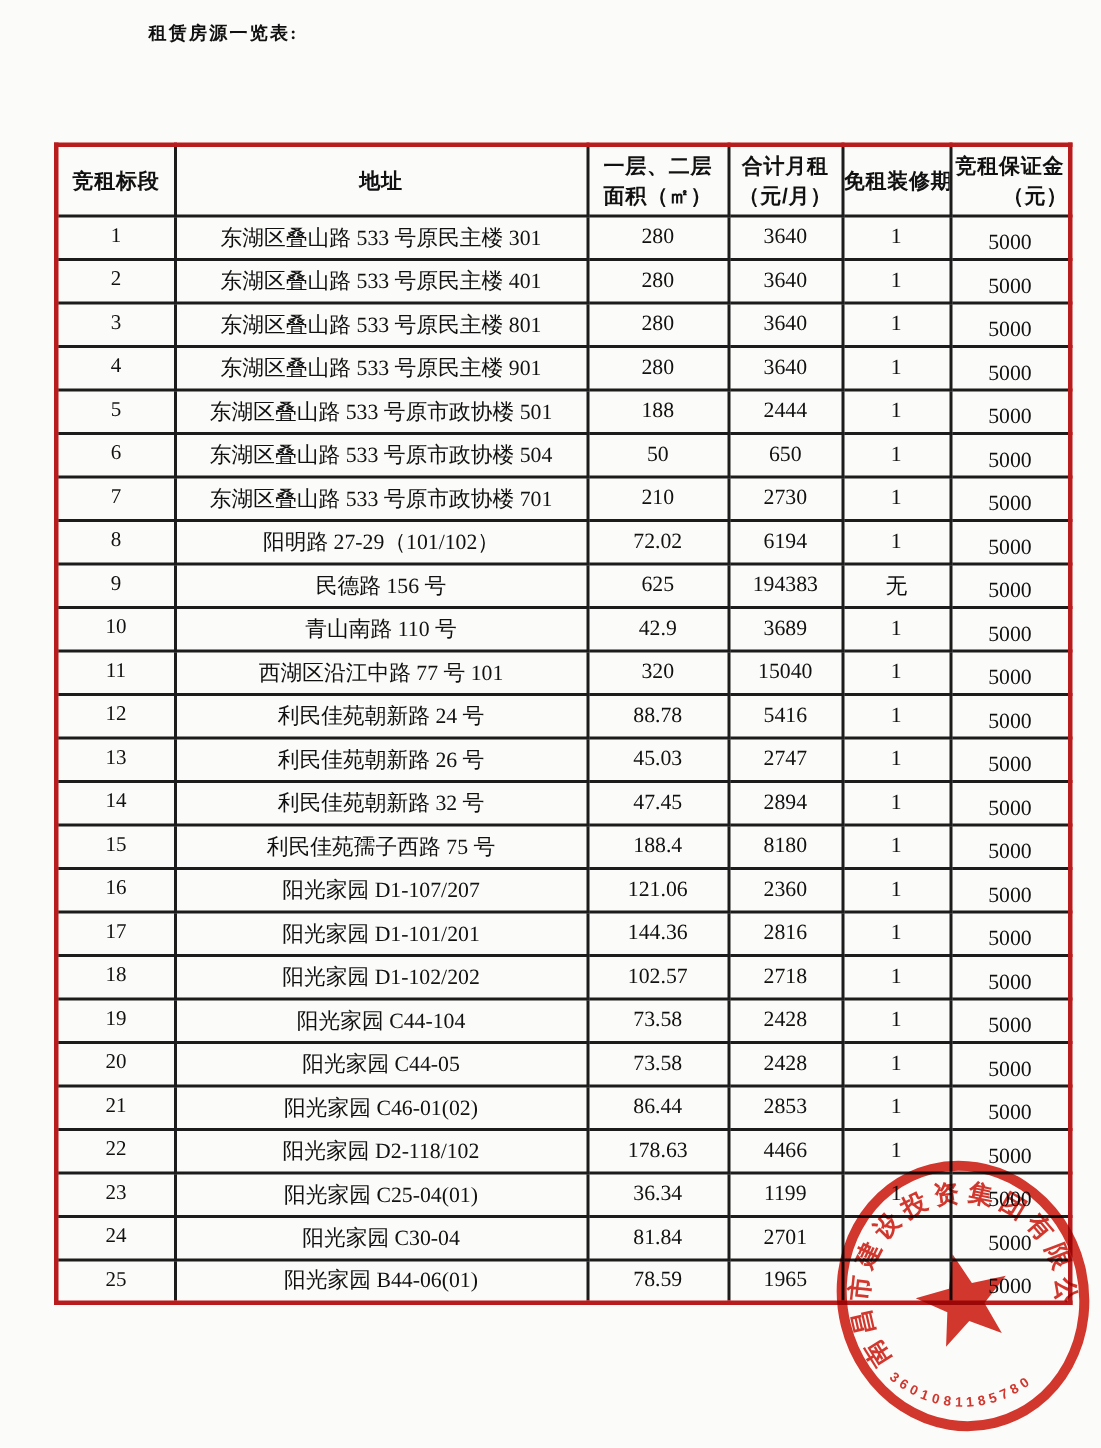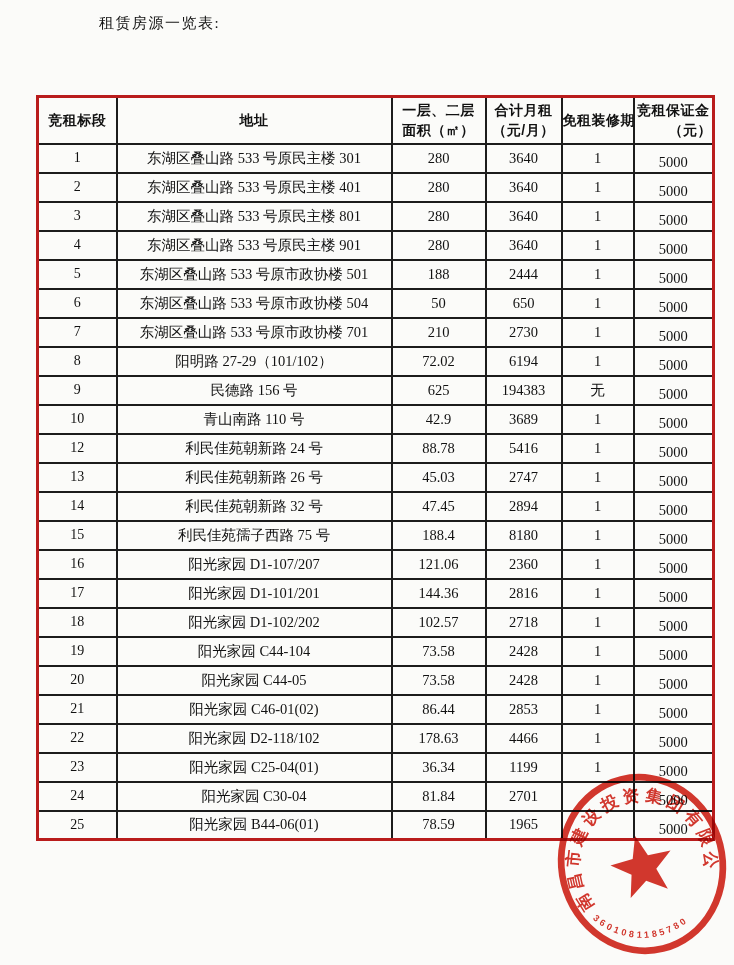--- a/index.html
+++ b/index.html
@@ -4,21 +4,21 @@
 <style>
   html,body{margin:0;padding:0;}
   body{
     width:734px;height:965px;position:relative;
     background:#fbfbf9;
     font-family:"Liberation Serif","DejaVu Serif",serif;
     color:#111;overflow:hidden;
   }
   .doc-title{
     position:absolute;left:99px;top:14px;
-    font-size:15px;font-weight:normal;letter-spacing:1.5px;
+    font-size:12px;font-weight:bold;letter-spacing:1.5px;
     font-family:"Liberation Serif","DejaVu Serif",serif;
   }
   table.listing{
     position:absolute;left:36px;top:95px;width:676px;
     border-collapse:collapse;table-layout:fixed;
     border:3px solid #b91c1c;
   }
   .listing th,.listing td{
     border:2px solid #1c1c1c;
     text-align:center;vertical-align:middle;
@@ -156,20 +156,28 @@
       </tr>
       <tr>
         <td class="col-no">10</td>
         <td class="col-address">青山南路 110 号</td>
         <td class="col-area">42.9</td>
         <td class="col-rent">3689</td>
         <td class="col-free">1</td>
         <td class="col-deposit">5000</td>
       </tr>
       <tr>
+        <td class="col-no">11</td>
+        <td class="col-address">西湖区沿江中路 77 号 101</td>
+        <td class="col-area">320</td>
+        <td class="col-rent">15040</td>
+        <td class="col-free">1</td>
+        <td class="col-deposit">5000</td>
+      </tr>
+      <tr>
         <td class="col-no">12</td>
         <td class="col-address">利民佳苑朝新路 24 号</td>
         <td class="col-area">88.78</td>
         <td class="col-rent">5416</td>
         <td class="col-free">1</td>
         <td class="col-deposit">5000</td>
       </tr>
       <tr>
         <td class="col-no">13</td>
         <td class="col-address">利民佳苑朝新路 26 号</td>

